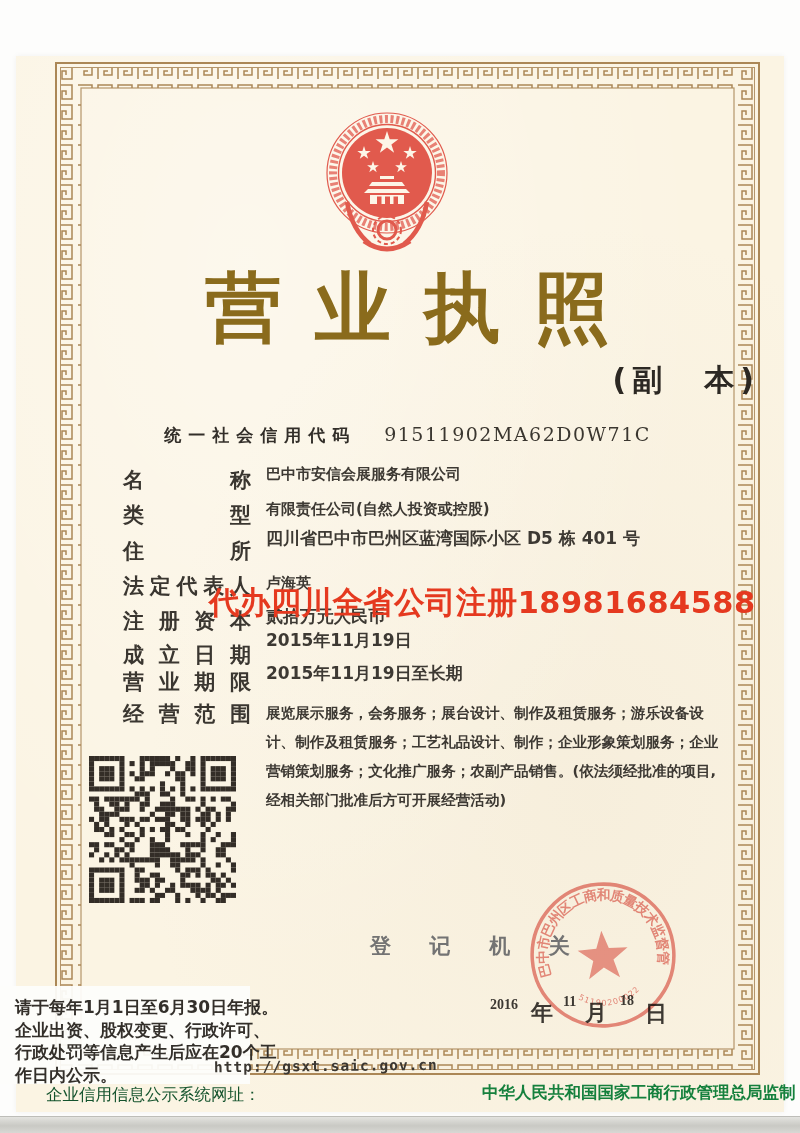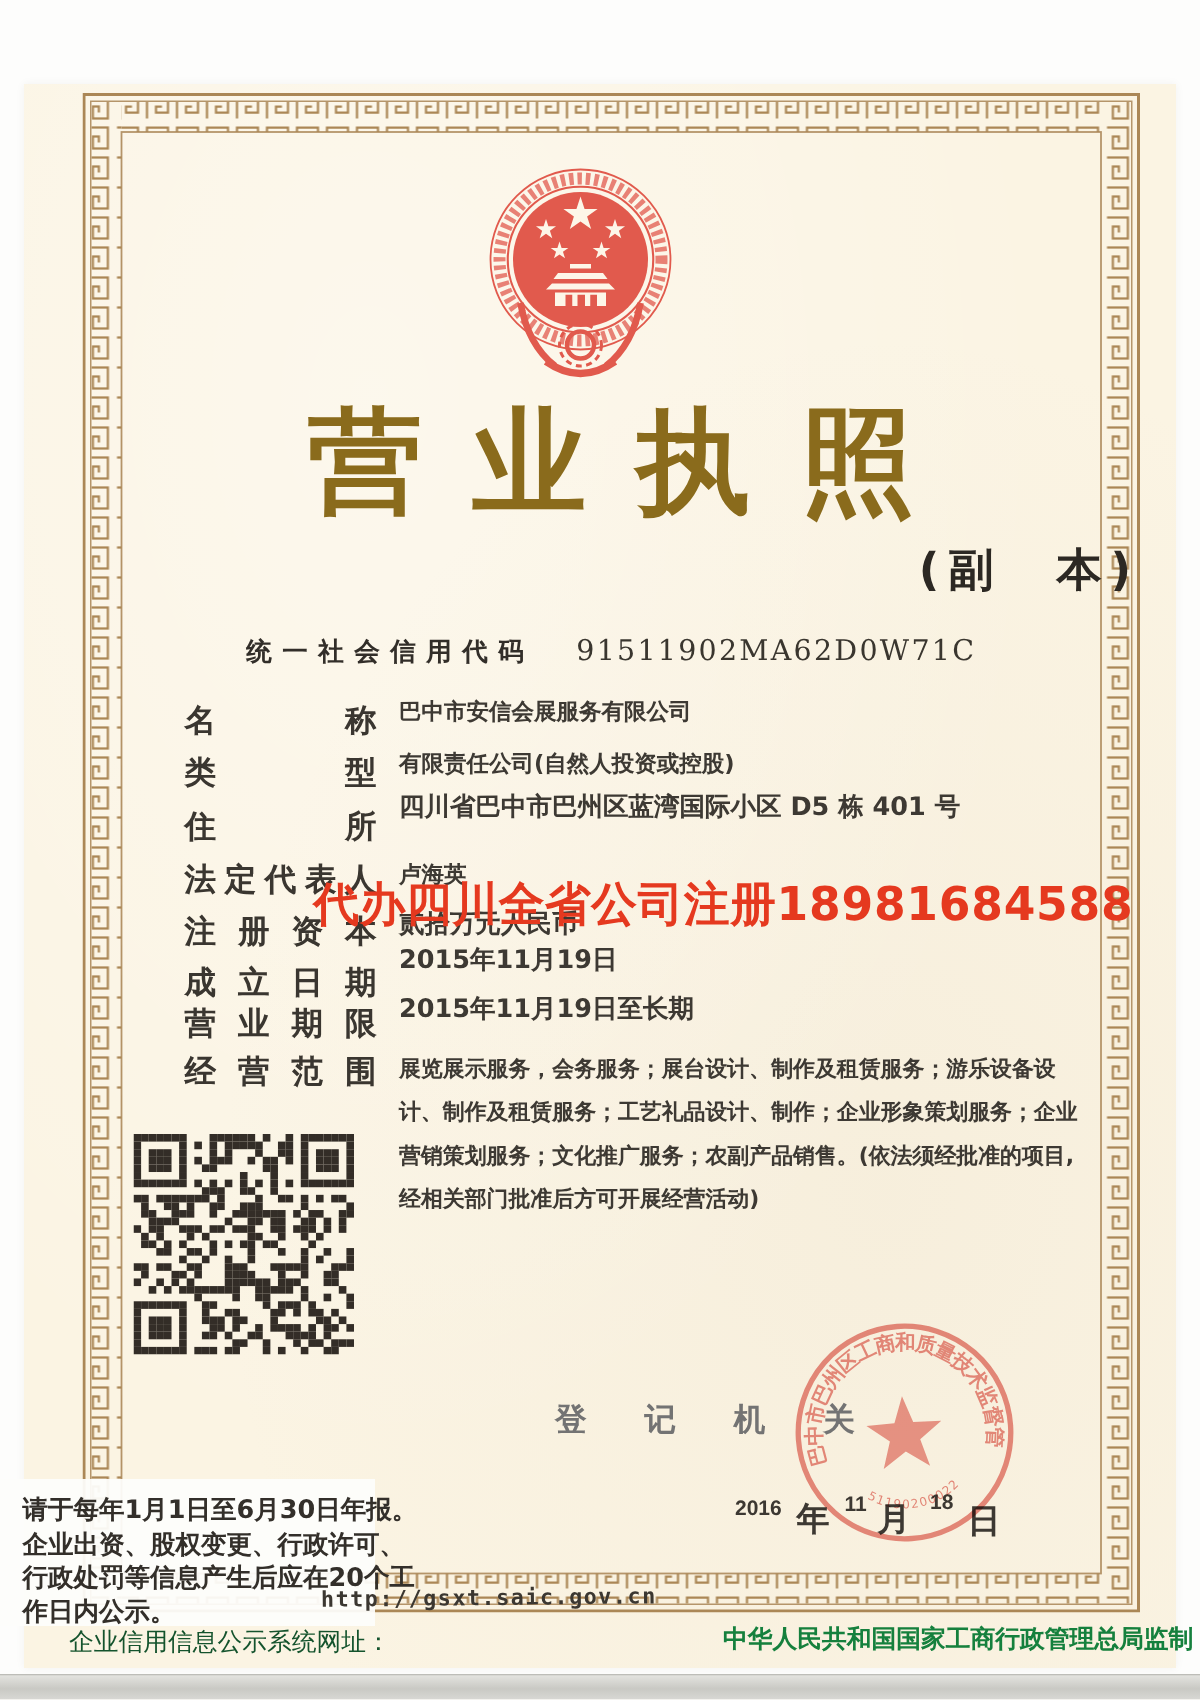--- a/index.html
+++ b/index.html
@@ -66,21 +66,21 @@
   
   .qr{position:absolute;left:89px;top:756px;width:147px;height:147px;z-index:2;}
   
   .registrar{
     position:absolute;left:370px;top:932px;z-index:2;
     font-size:21px;font-weight:700;color:#737373;letter-spacing:13px;white-space:nowrap;font-family:Liberation Mono, monospace;
   }
   .seal{position:absolute;left:520px;top:872px;width:166px;height:166px;z-index:4;
     transform:rotate(-4deg);opacity:.82;mix-blend-mode:multiply;}
   .date-part{position:absolute;z-index:3;color:#3c3832;white-space:nowrap;}
-  .date-num{font-family:Liberation Sans, sans-serif;font-size:14px;font-weight:600;}
+  .date-num{font-family:Liberation Serif, serif;font-size:14px;font-weight:600;}
   .date-unit{font-size:22px;font-weight:700;}
   
   .annual-block{
     position:absolute;left:0;top:986px;width:250px;height:98px;z-index:6;
     background:rgba(253,253,251,.94);padding:10px 0 0 15px;box-sizing:border-box;
   }
   .annual-line{font-size:17px;font-weight:600;color:#332f2a;line-height:22.5px;white-space:nowrap;}
   .gov-url{
     position:absolute;left:214px;top:1058px;z-index:7;
     font-family:"DejaVu Sans Mono",monospace;font-size:14.5px;font-weight:600;

